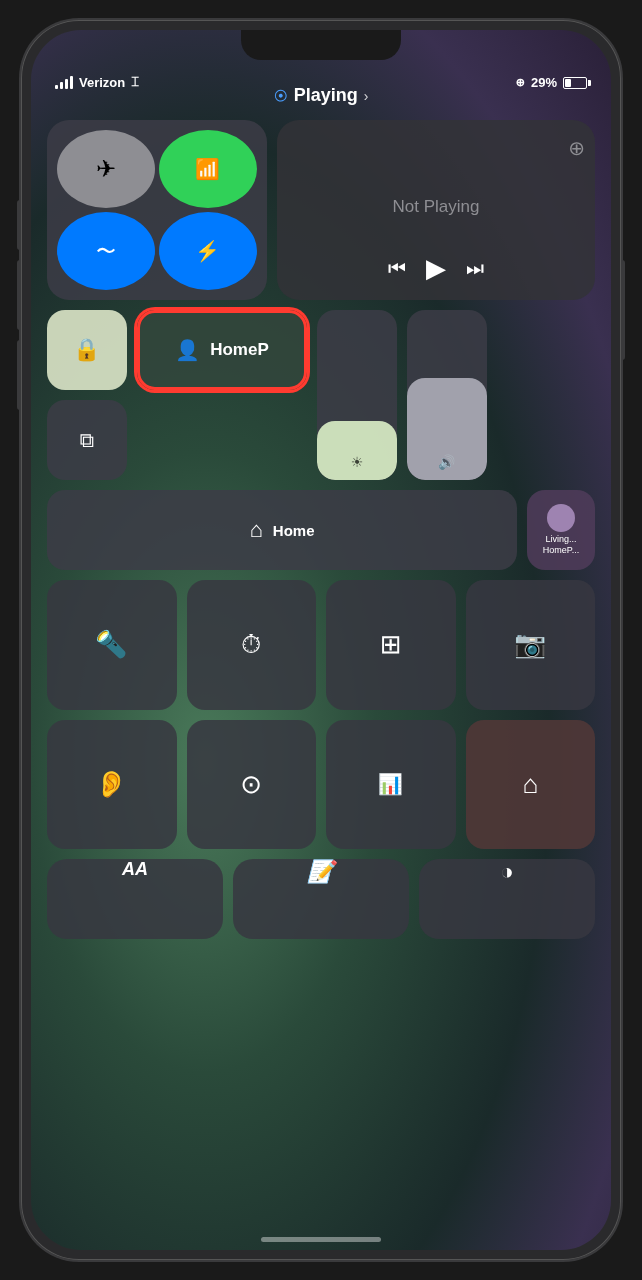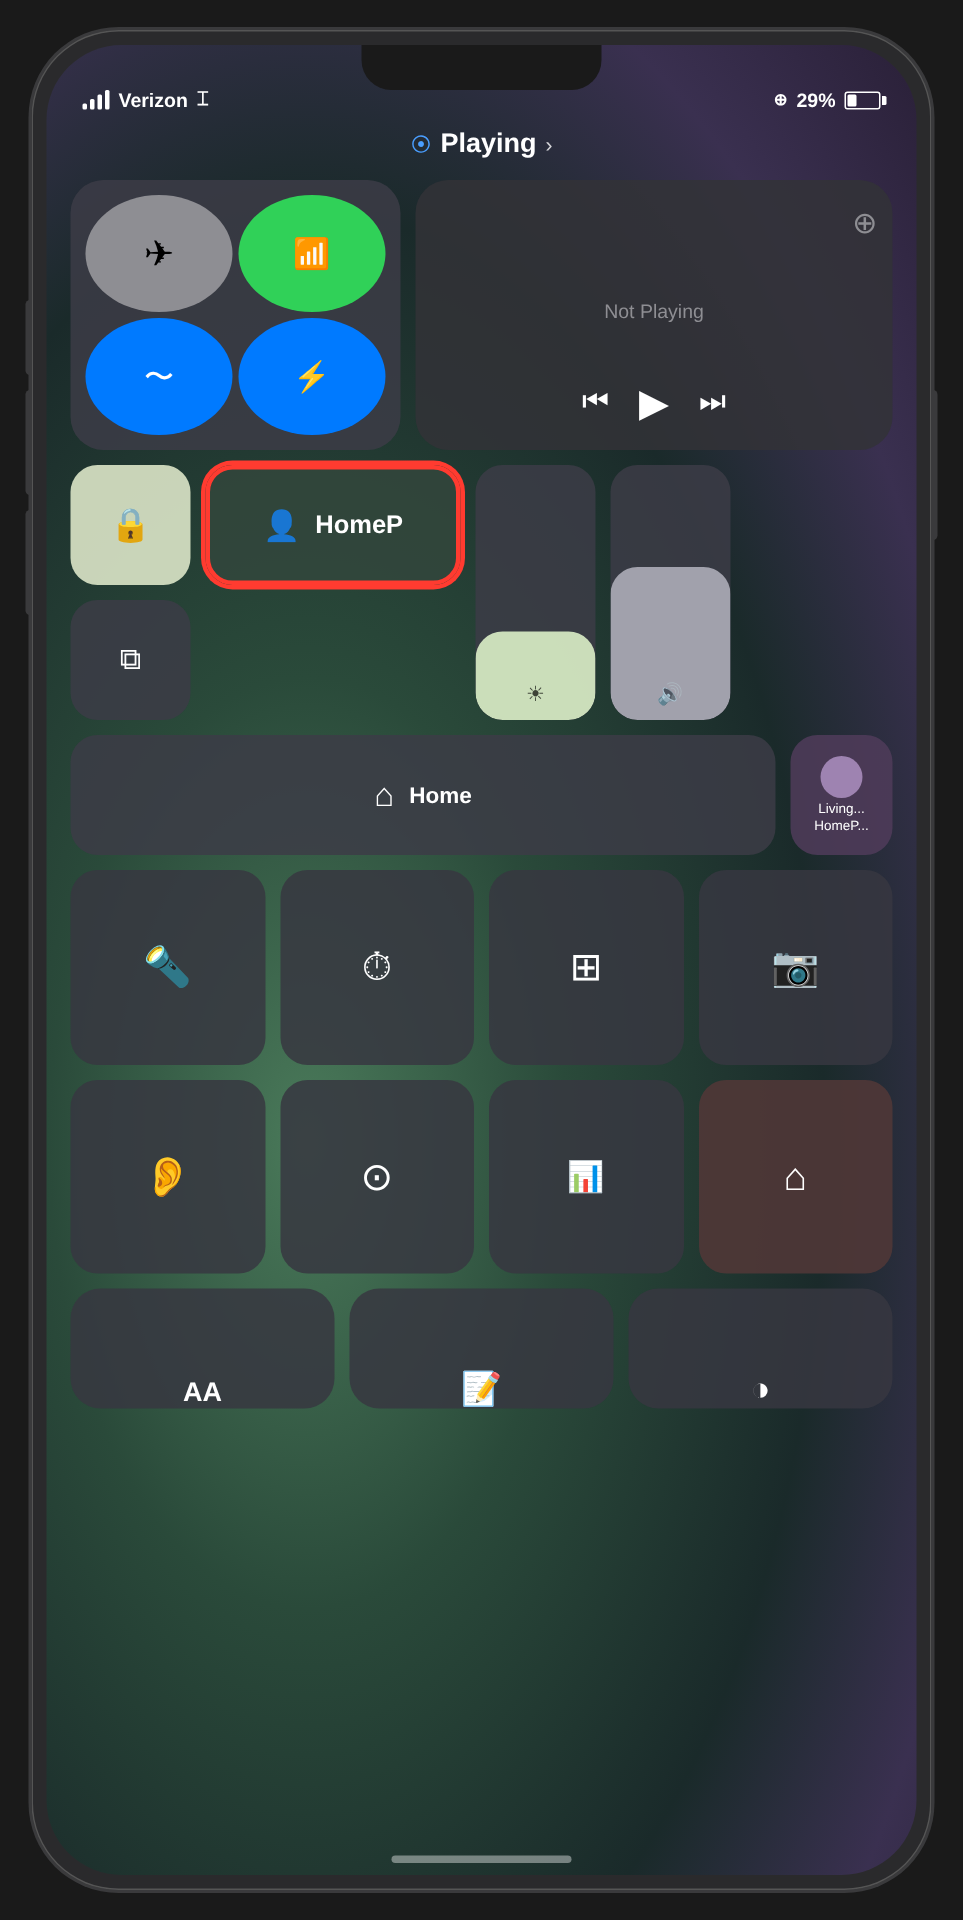--- a/index.html
+++ b/index.html
@@ -83,21 +83,21 @@
       width: 160px;
       height: 30px;
       background: #1a1a1a;
       border-radius: 0 0 20px 20px;
       z-index: 10;
     }
 
     
     .status-bar {
       position: absolute;
-      top: 0;
+      top: 16px;
       left: 0;
       right: 0;
       height: 50px;
       display: flex;
       align-items: flex-end;
       justify-content: space-between;
       padding: 0 24px 6px;
       z-index: 9;
     }
 
@@ -241,21 +241,21 @@
       padding: 16px 10px;
     }
 
     .media-airplay {
       align-self: flex-end;
       color: #8e8e93;
       font-size: 20px;
     }
     .media-not-playing {
       color: #8e8e93;
-      font-size: 13px;
+      font-size: 17px;
       font-weight: 500;
     }
     .media-controls {
       display: flex;
       gap: 20px;
       align-items: center;
     }
     .media-btn {
       color: white;
       font-size: 20px;
@@ -424,25 +424,26 @@
       display: flex;
       gap: 10px;
     }
 
     .bottom-btn {
       flex: 1;
       height: 80px;
       background: rgba(55, 55, 65, 0.85);
       border-radius: 20px;
       display: flex;
-      align-items: flex-end;
+      align-items: flex-start;
       justify-content: center;
       font-size: 24px;
       color: white;
       cursor: pointer;
+      font-style: italic;
     }
 
     
     .home-indicator {
       position: absolute;
       bottom: 8px;
       left: 50%;
       transform: translateX(-50%);
       width: 120px;
       height: 5px;

